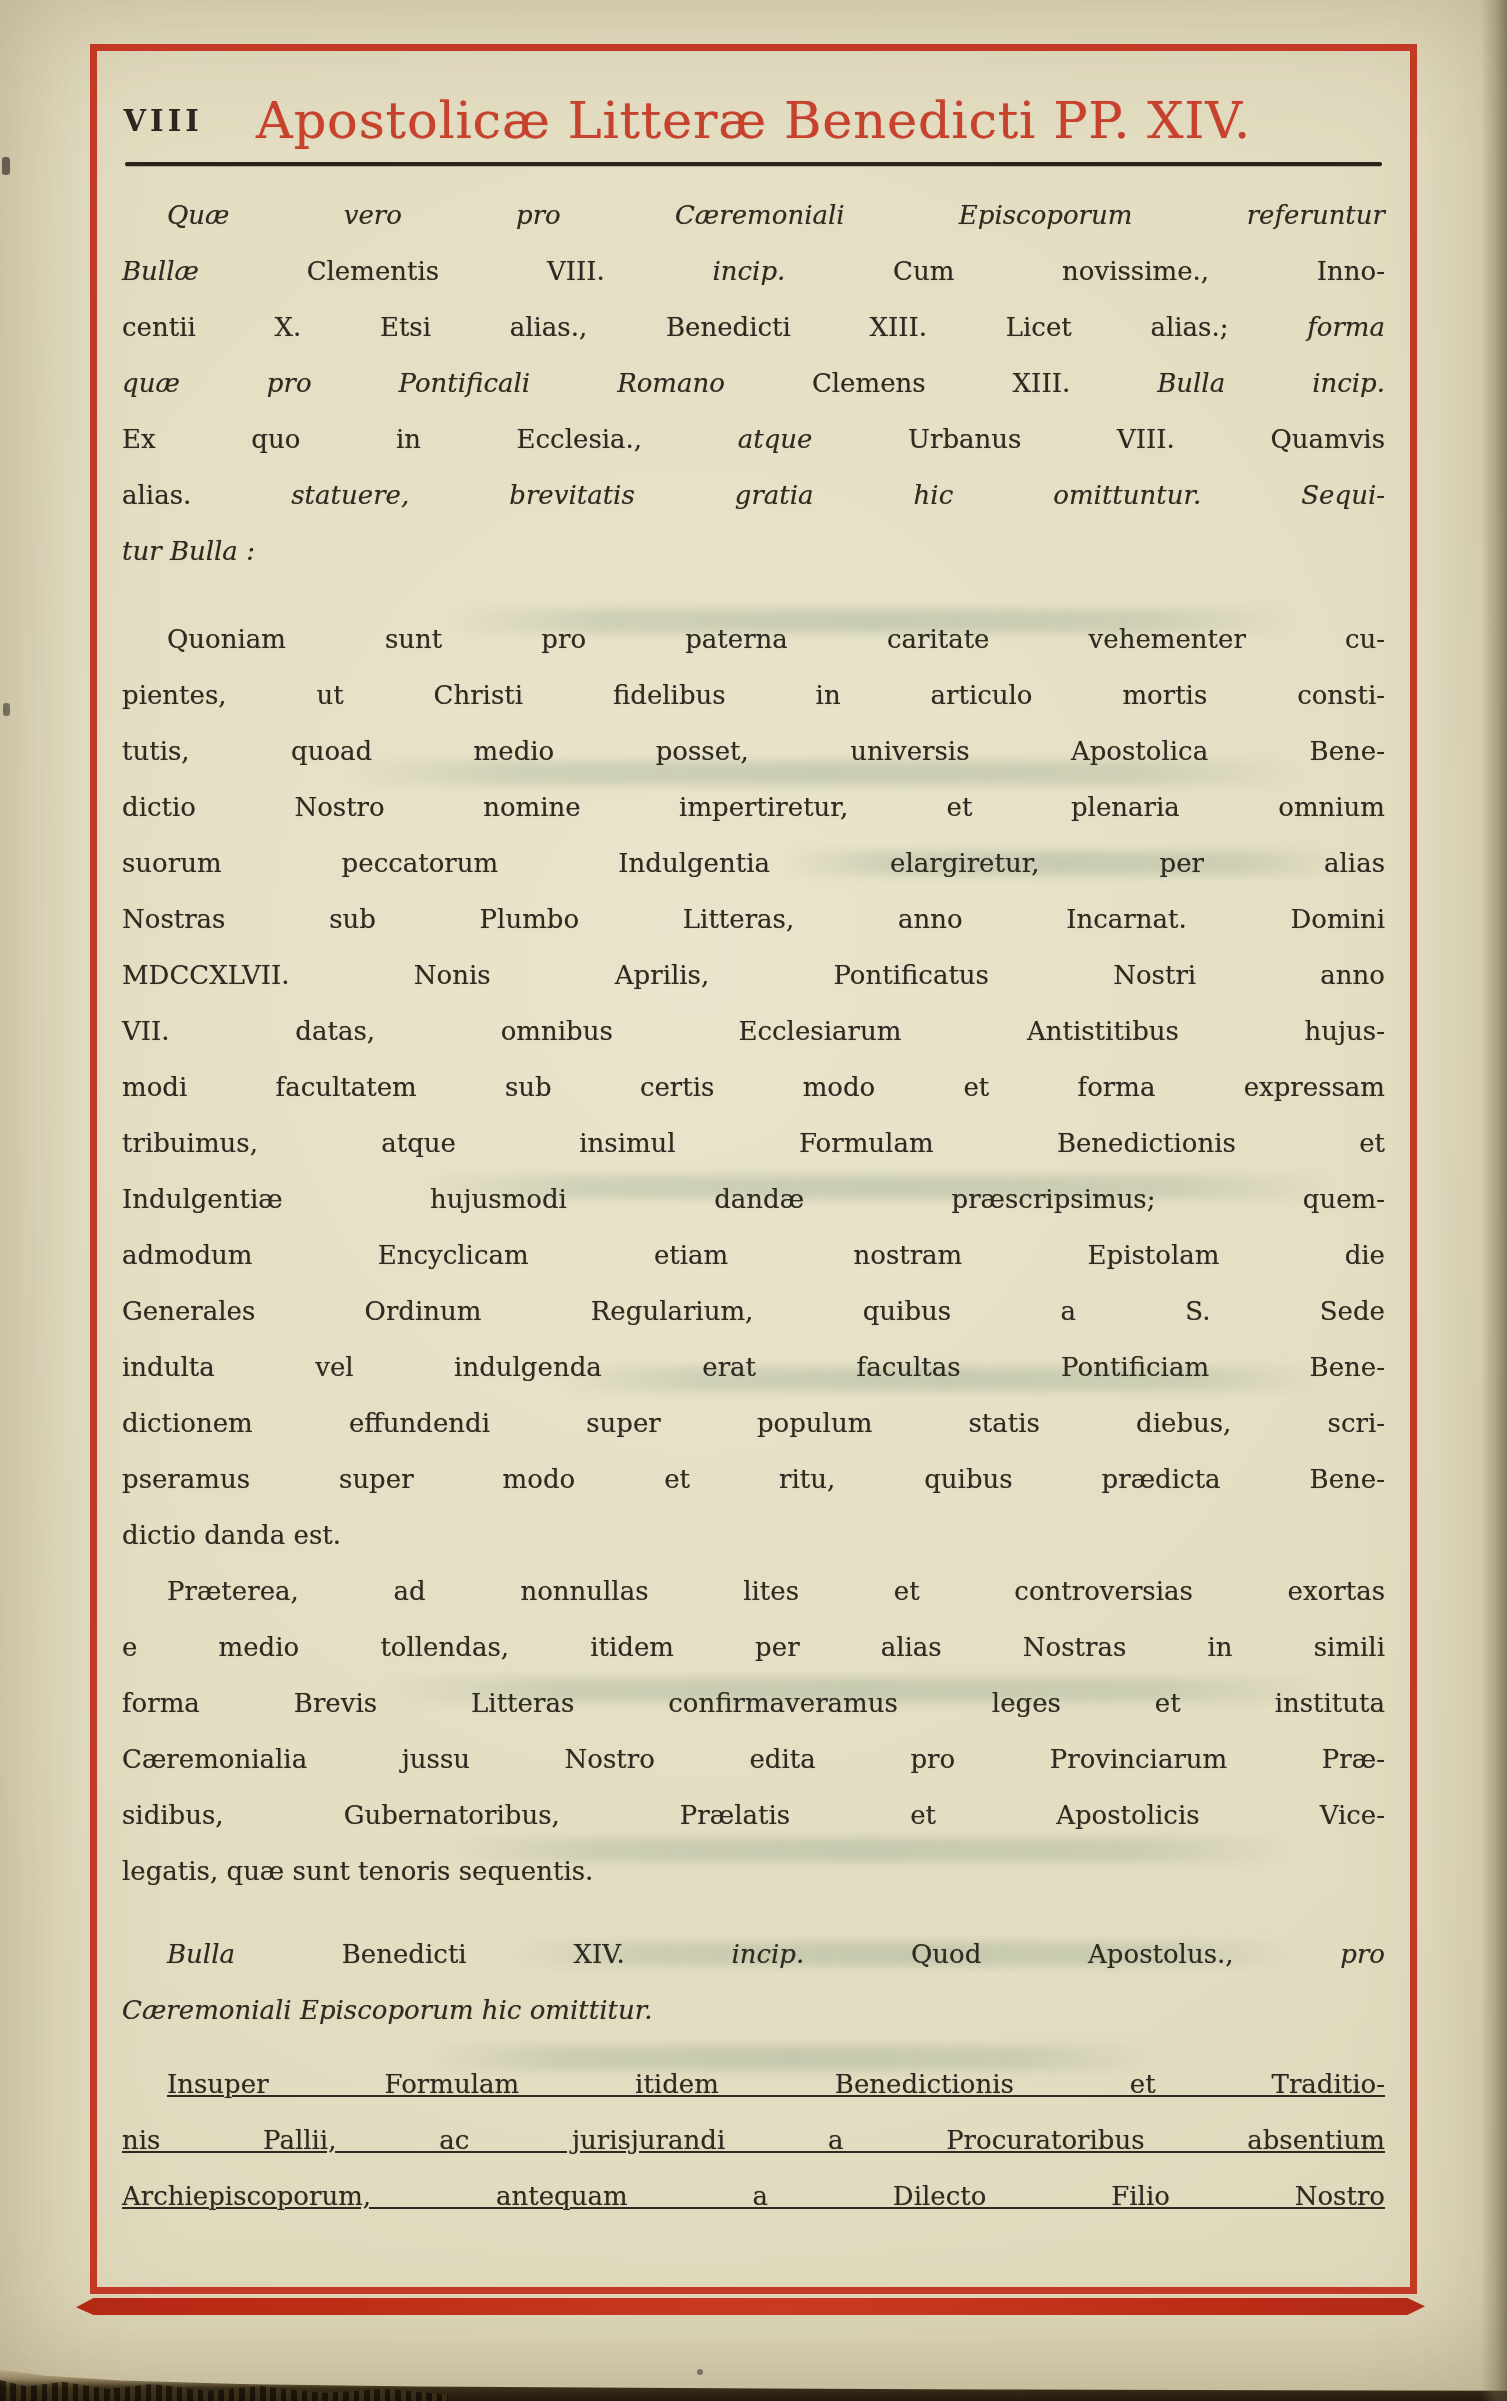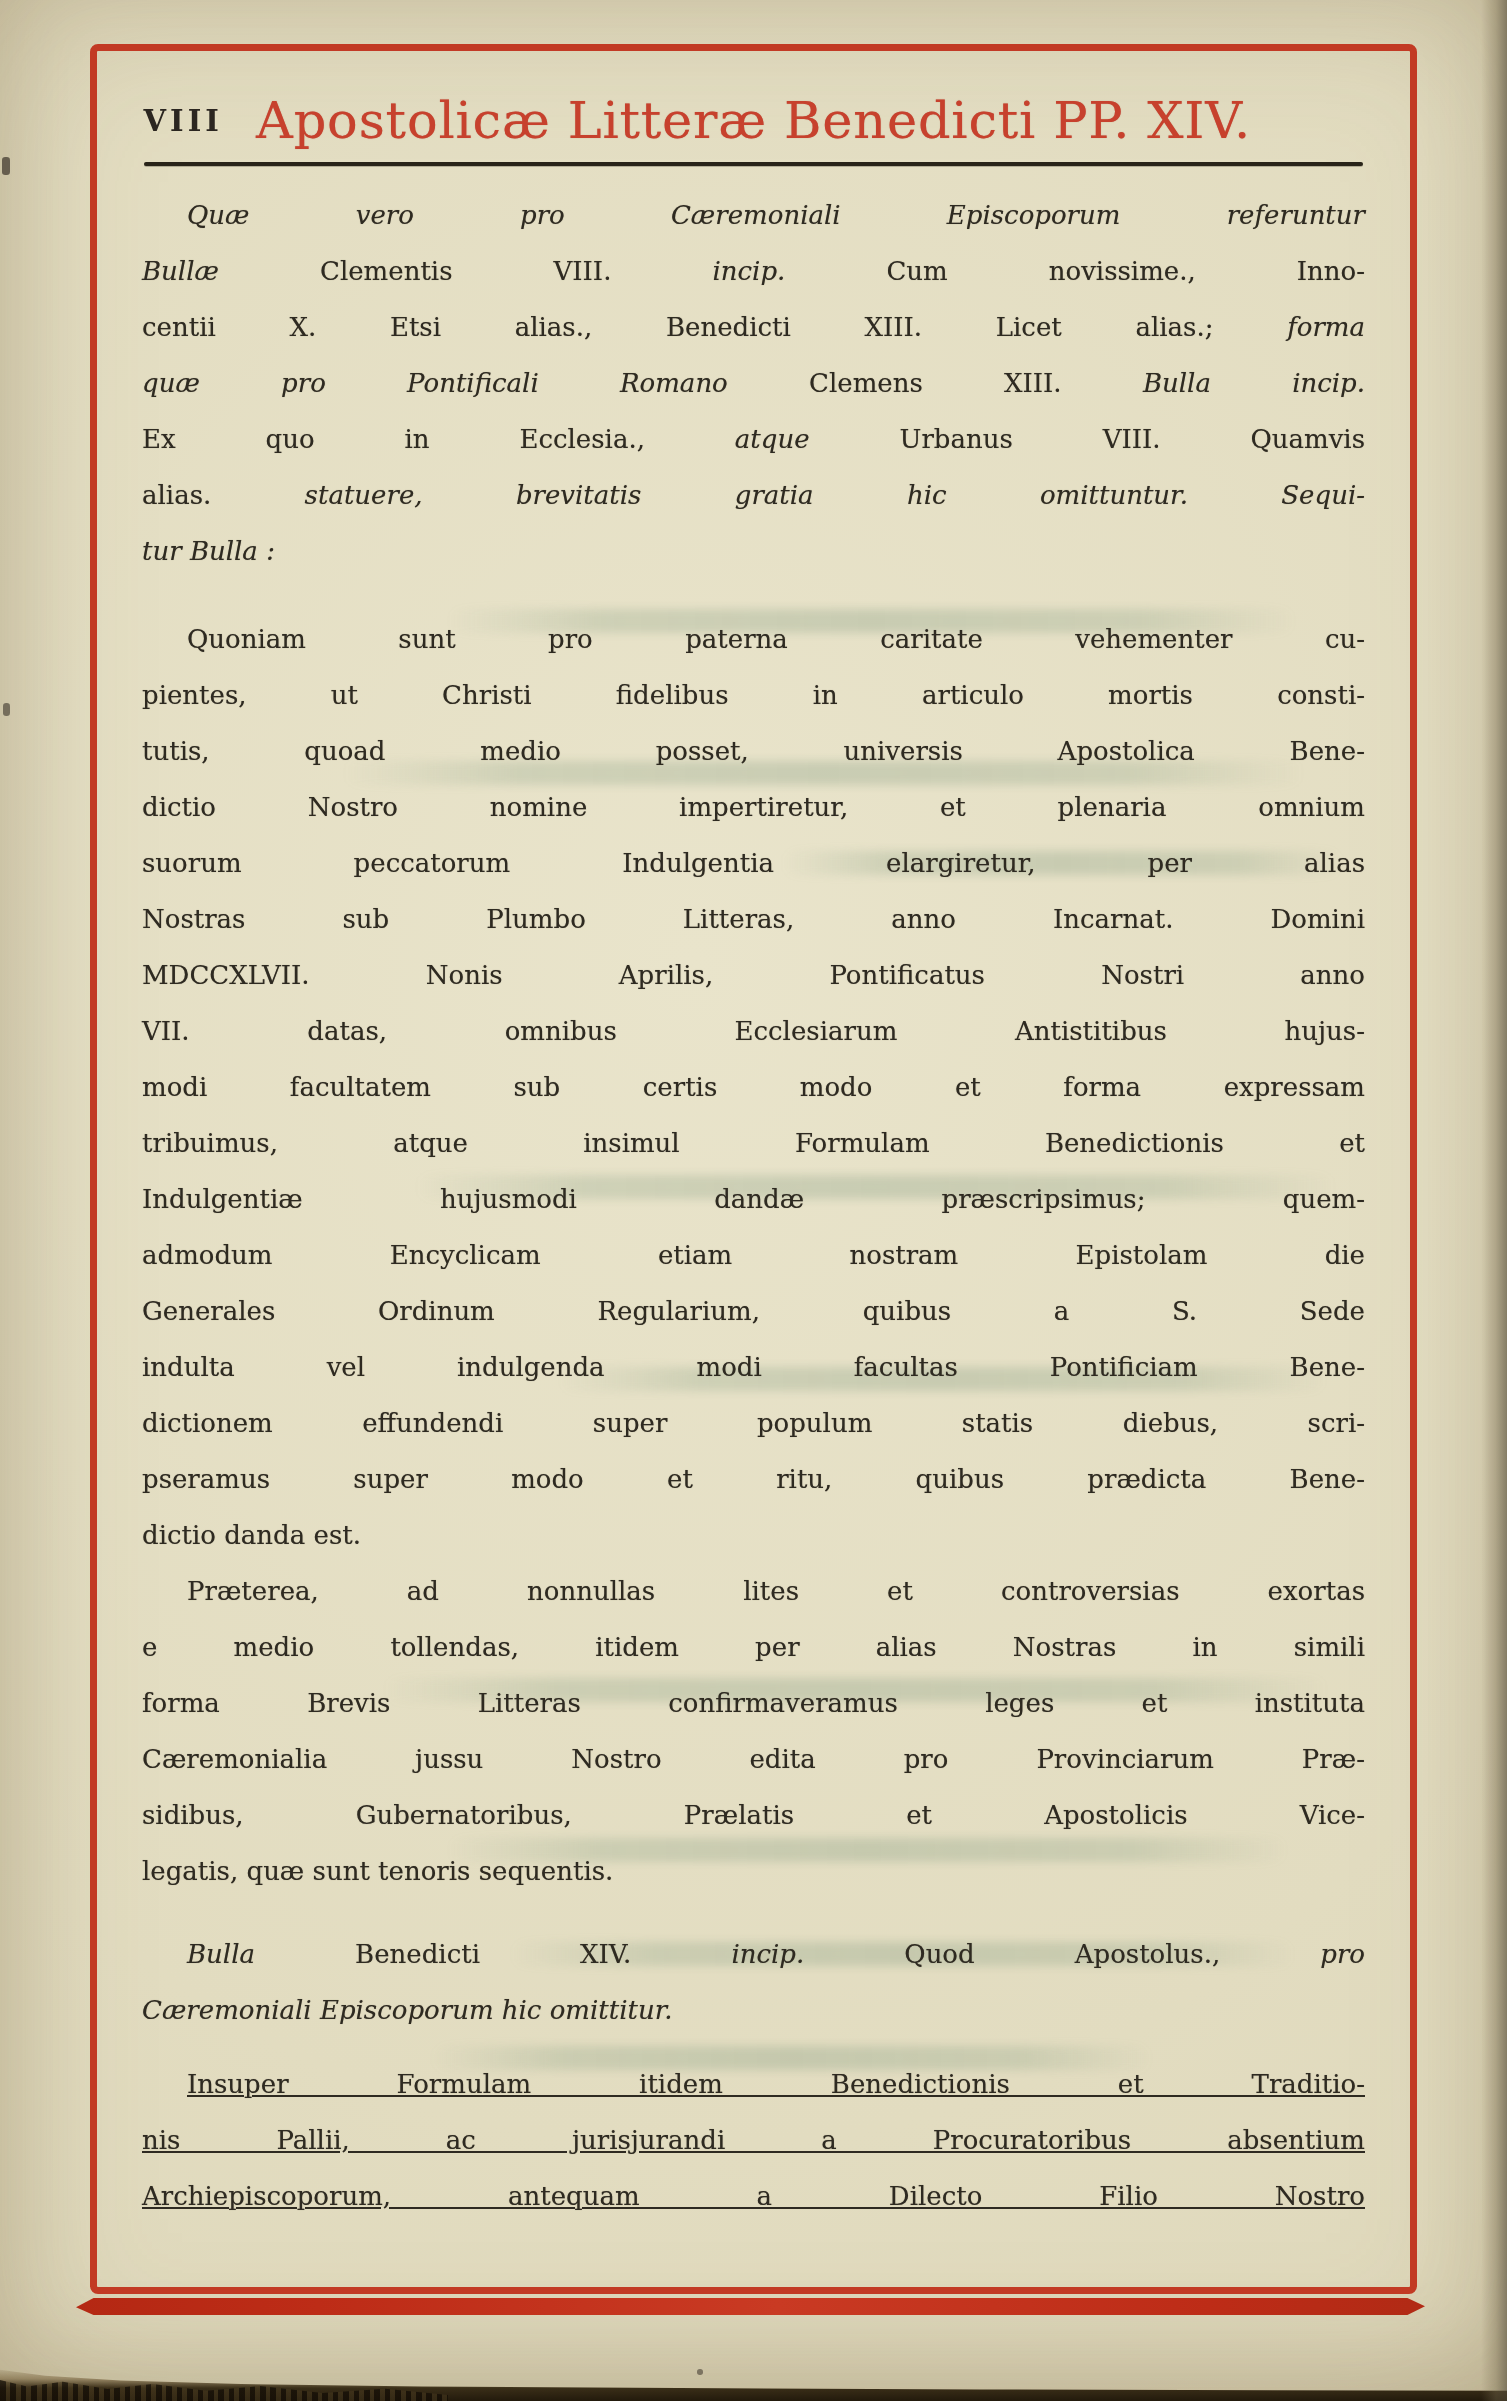--- a/index.html
+++ b/index.html
@@ -18,22 +18,22 @@
   }
   .right-page-edge{
     position:absolute;top:0;right:0;width:27px;height:2401px;
     background:linear-gradient(to right, rgba(110,98,70,0) 0%, rgba(122,110,82,.38) 55%, rgba(84,76,58,.62) 100%);
   }
   
   .frame{
     position:absolute;left:90px;top:44px;width:1327px;height:2250px;
     box-sizing:border-box;
     border:7.2px solid var(--frame-red,#c23a24);
-    border-radius:8px;
-    padding:0 45px;
+    border-radius:0;
+    padding:0 25px;
   }
   
   .bottom-rule{
     position:absolute;left:76px;top:2298px;width:1349px;height:17px;
     background:linear-gradient(to right,#b42813,var(--bottom-rule-red,#bd2c17) 18%, #c93a23 52%, var(--bottom-rule-red,#bd2c17) 84%, #b12a15);
     clip-path:polygon(0 55%, 1.3% 0, 98.7% 0, 100% 48%, 98.7% 100%, 1.3% 100%);
   }
   
   .running-head{position:relative;margin-top:40px;height:59px;}
   .folio{
@@ -130,21 +130,21 @@
         <div class="line"><span>dictio Nostro nomine impertiretur, et plenaria omnium</span></div>
         <div class="line"><span>suorum peccatorum Indulgentia elargiretur, per alias</span></div>
         <div class="line"><span>Nostras sub Plumbo Litteras, anno Incarnat. Domini</span></div>
         <div class="line"><span>MDCCXLVII. Nonis Aprilis, Pontificatus Nostri anno</span></div>
         <div class="line"><span>VII. datas, omnibus Ecclesiarum Antistitibus hujus-</span></div>
         <div class="line"><span>modi facultatem sub certis modo et forma expressam</span></div>
         <div class="line"><span>tribuimus, atque insimul Formulam Benedictionis et</span></div>
         <div class="line"><span>Indulgentiæ hujusmodi dandæ præscripsimus; quem-</span></div>
         <div class="line"><span>admodum Encyclicam etiam nostram Epistolam die</span></div>
         <div class="line"><span>Generales Ordinum Regularium, quibus a S. Sede</span></div>
-        <div class="line"><span>indulta vel indulgenda modi facultas Pontificiam Bene-</span></div>
+        <div class="line"><span>indulta vel indulgenda erat facultas Pontificiam Bene-</span></div>
         <div class="line"><span>dictionem effundendi super populum statis diebus, scri-</span></div>
         <div class="line"><span>pseramus super modo et ritu, quibus prædicta Bene-</span></div>
         <div class="line no-just"><span>dictio danda est.</span></div>
       </div>
       <div class="para" style="margin-top: 0px;">
         <div class="line indent"><span>Præterea, ad nonnullas lites et controversias exortas</span></div>
         <div class="line"><span>e medio tollendas, itidem per alias Nostras in simili</span></div>
         <div class="line"><span>forma Brevis Litteras confirmaveramus leges et instituta</span></div>
         <div class="line"><span>Cæremonialia jussu Nostro edita pro Provinciarum Præ-</span></div>
         <div class="line"><span>sidibus, Gubernatoribus, Prælatis et Apostolicis Vice-</span></div>

